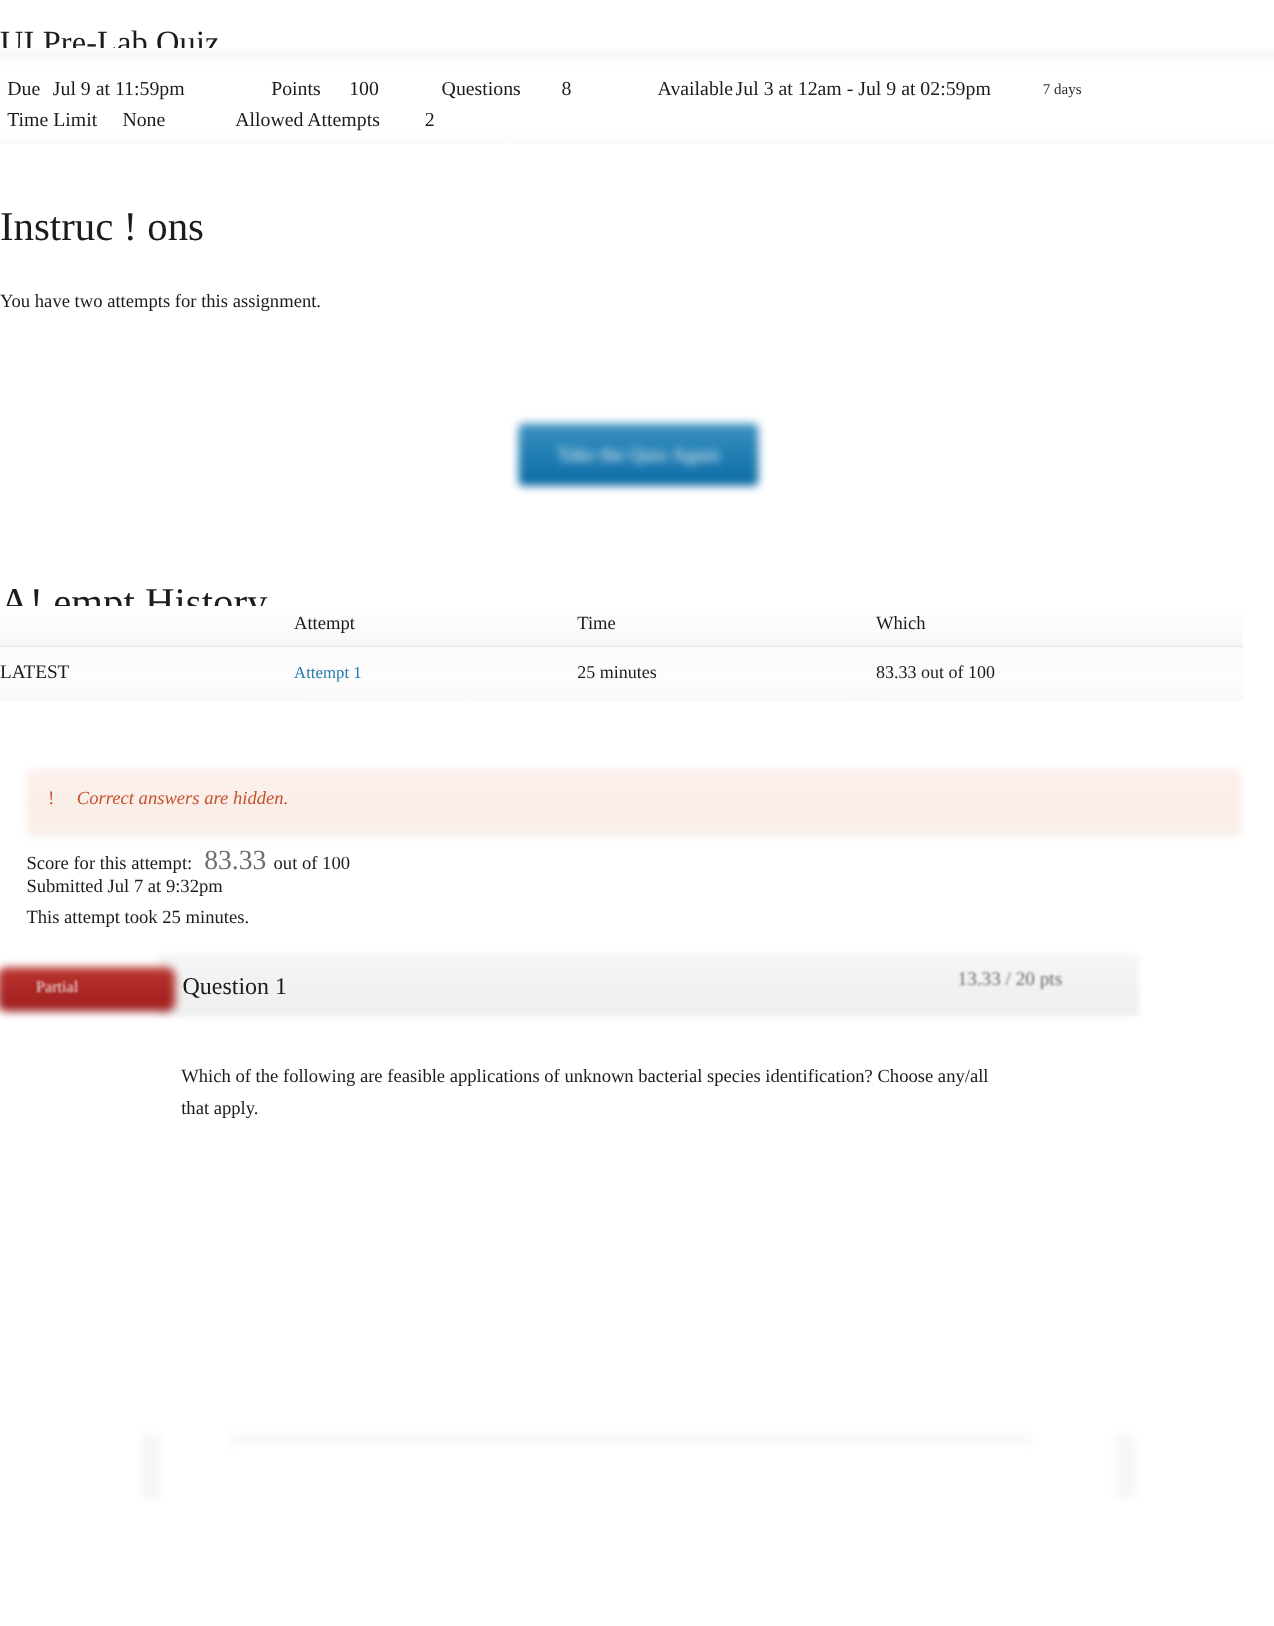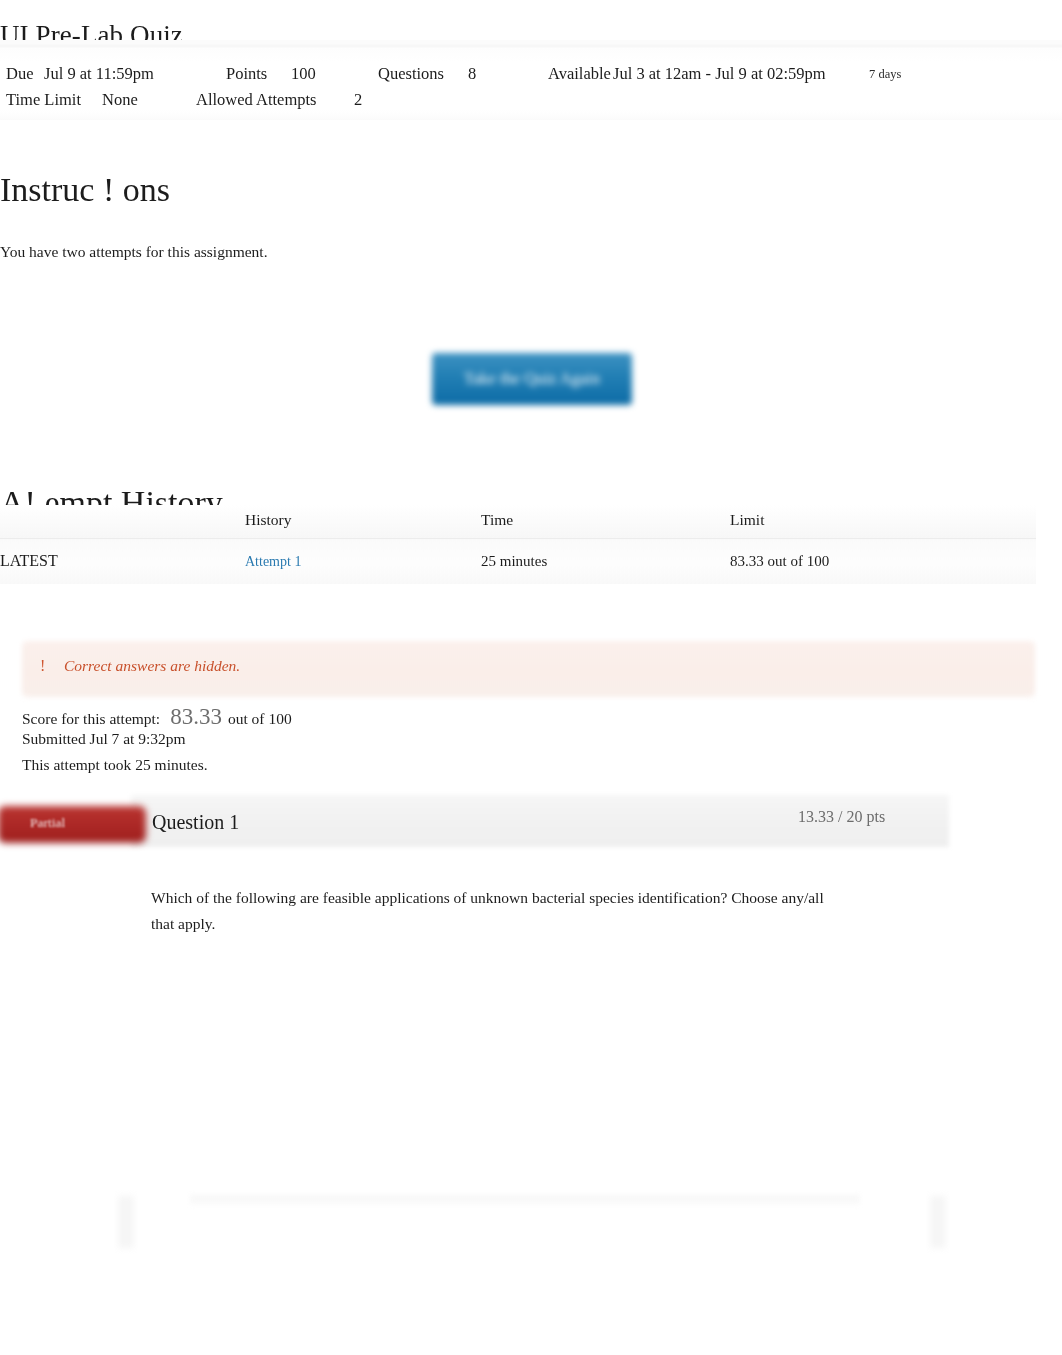--- a/index.html
+++ b/index.html
@@ -285,21 +285,21 @@
 
 <h1 class="quiz-title">UI Pre-Lab Quiz</h1>
 
 <div class="meta-band">
 
   <div class="meta-row r1">
     <span class="meta-lbl" style="left:6px;">Due</span>
     <span class="meta-val" style="left:44px;">Jul 9 at 11:59pm</span>
     <span class="meta-lbl" style="left:226px;">Points</span>
     <span class="meta-val" style="left:291px;">100</span>
-    <span class="meta-lbl" style="left:378px;text-align:right;">Questions</span>
+    <span class="meta-lbl" style="left:368px;text-align:right;">Questions</span>
     <span class="meta-val" style="left:468px;">8</span>
     <span class="meta-lbl" style="left:548px;">Available</span>
     <span class="meta-val" style="left:613px;">Jul 3 at 12am - Jul 9 at 02:59pm</span>
     <span class="meta-small" style="left:869px;">7 days</span>
   </div>
 
   <div class="meta-row r2">
     <span class="meta-lbl" style="left:6px;">Time Limit</span>
     <span class="meta-val" style="left:102px;">None</span>
     <span class="meta-lbl" style="left:196px;">Allowed Attempts</span>
@@ -314,23 +314,23 @@
 <div class="btn-wrap">
   <button class="take-quiz-btn">Take the Quiz Again</button>
 </div>
 
 <h2 class="section-h" id="attempt-history-heading">A! empt History</h2>
 
 <table class="hist-table">
   <thead>
     <tr>
       <th class="col-kind"></th>
-      <th class="col-att">History</th>
+      <th class="col-att">Attempt</th>
       <th class="col-time">Time</th>
-      <th class="col-score">Limit</th>
+      <th class="col-score">Which</th>
     </tr>
   </thead>
   <tbody>
     <tr>
       <td>
         <span class="latest-tag">LATEST</span>
       </td>
       <td>
         <a href="#" class="attempt-link">Attempt 1</a>
       </td>

